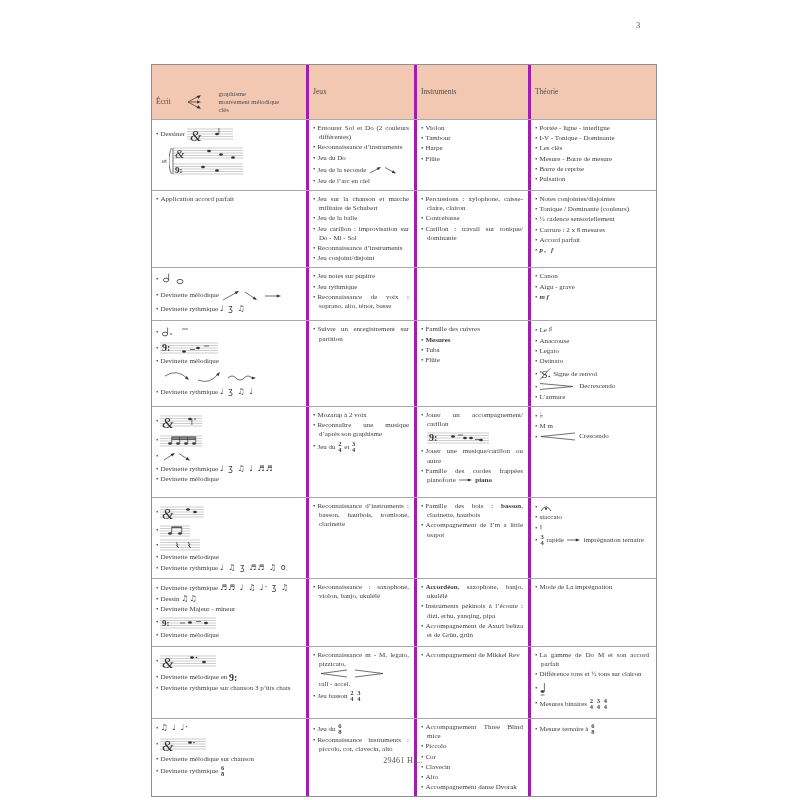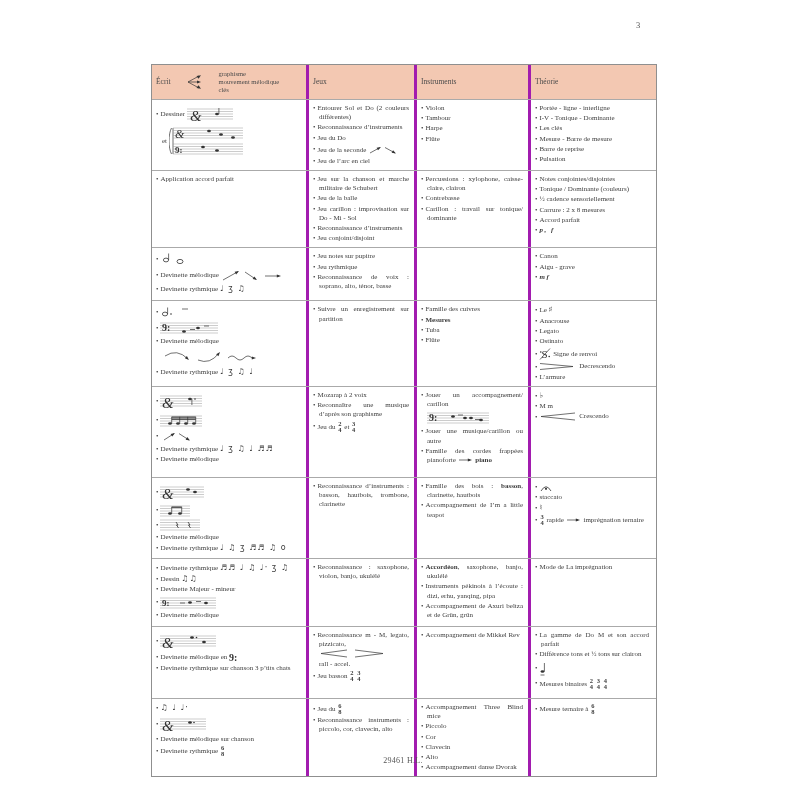--- a/index.html
+++ b/index.html
@@ -10,21 +10,21 @@
   }
   .page-num{position:absolute;top:20px;left:636px;font-size:8.5px;color:#555;}
   .footer{position:absolute;top:756px;left:151px;width:504px;text-align:center;font-size:8px;color:#555;letter-spacing:.3px;}
   .doc-table{position:absolute;left:151px;top:64px;width:504px;border:1px solid #8f8f8f;background:#fff;}
   .trow{display:grid;grid-template-columns:154px 108px 114px 126px;border-top:1px solid #aaaaaa;}
   .trow:first-child{border-top:none;}
   .trow.header{background:#f3c8b2;border-top:none;}
   .cell{padding:3px 5px 3px 4px;border-left:3px solid #a21caf;font-size:7px;line-height:9.2px;overflow:hidden;}
   .cell:first-child{border-left:none;}
   .trow.header .cell{display:flex;align-items:center;font-size:7.5px;color:#4a4a4a;min-height:34px;box-sizing:border-box;}
-  .hdr-ecrit{gap:16px;}
+  .hdr-ecrit{gap:16px;margin-top:20px;}
   .branches{font-size:6.6px;line-height:8.2px;}
   .item{padding-left:6px;text-indent:-6px;margin:1px 0;}
   .item.nb{padding-left:6px;text-indent:0;}
   .cell.just .item{text-align:justify;}
   .bullet{margin-right:2px;}
   .mus{font-family:"DejaVu Sans", sans-serif;font-size:8px;letter-spacing:1px;}
   .ts{display:inline-flex;flex-direction:column;vertical-align:middle;font-weight:700;
       font-size:6.5px;line-height:6px;text-align:center;margin:0 1px;text-indent:0;}
   .ts i{font-style:normal;display:block;}
   .dyn{font-style:italic;font-weight:700;letter-spacing:1.5px;}

